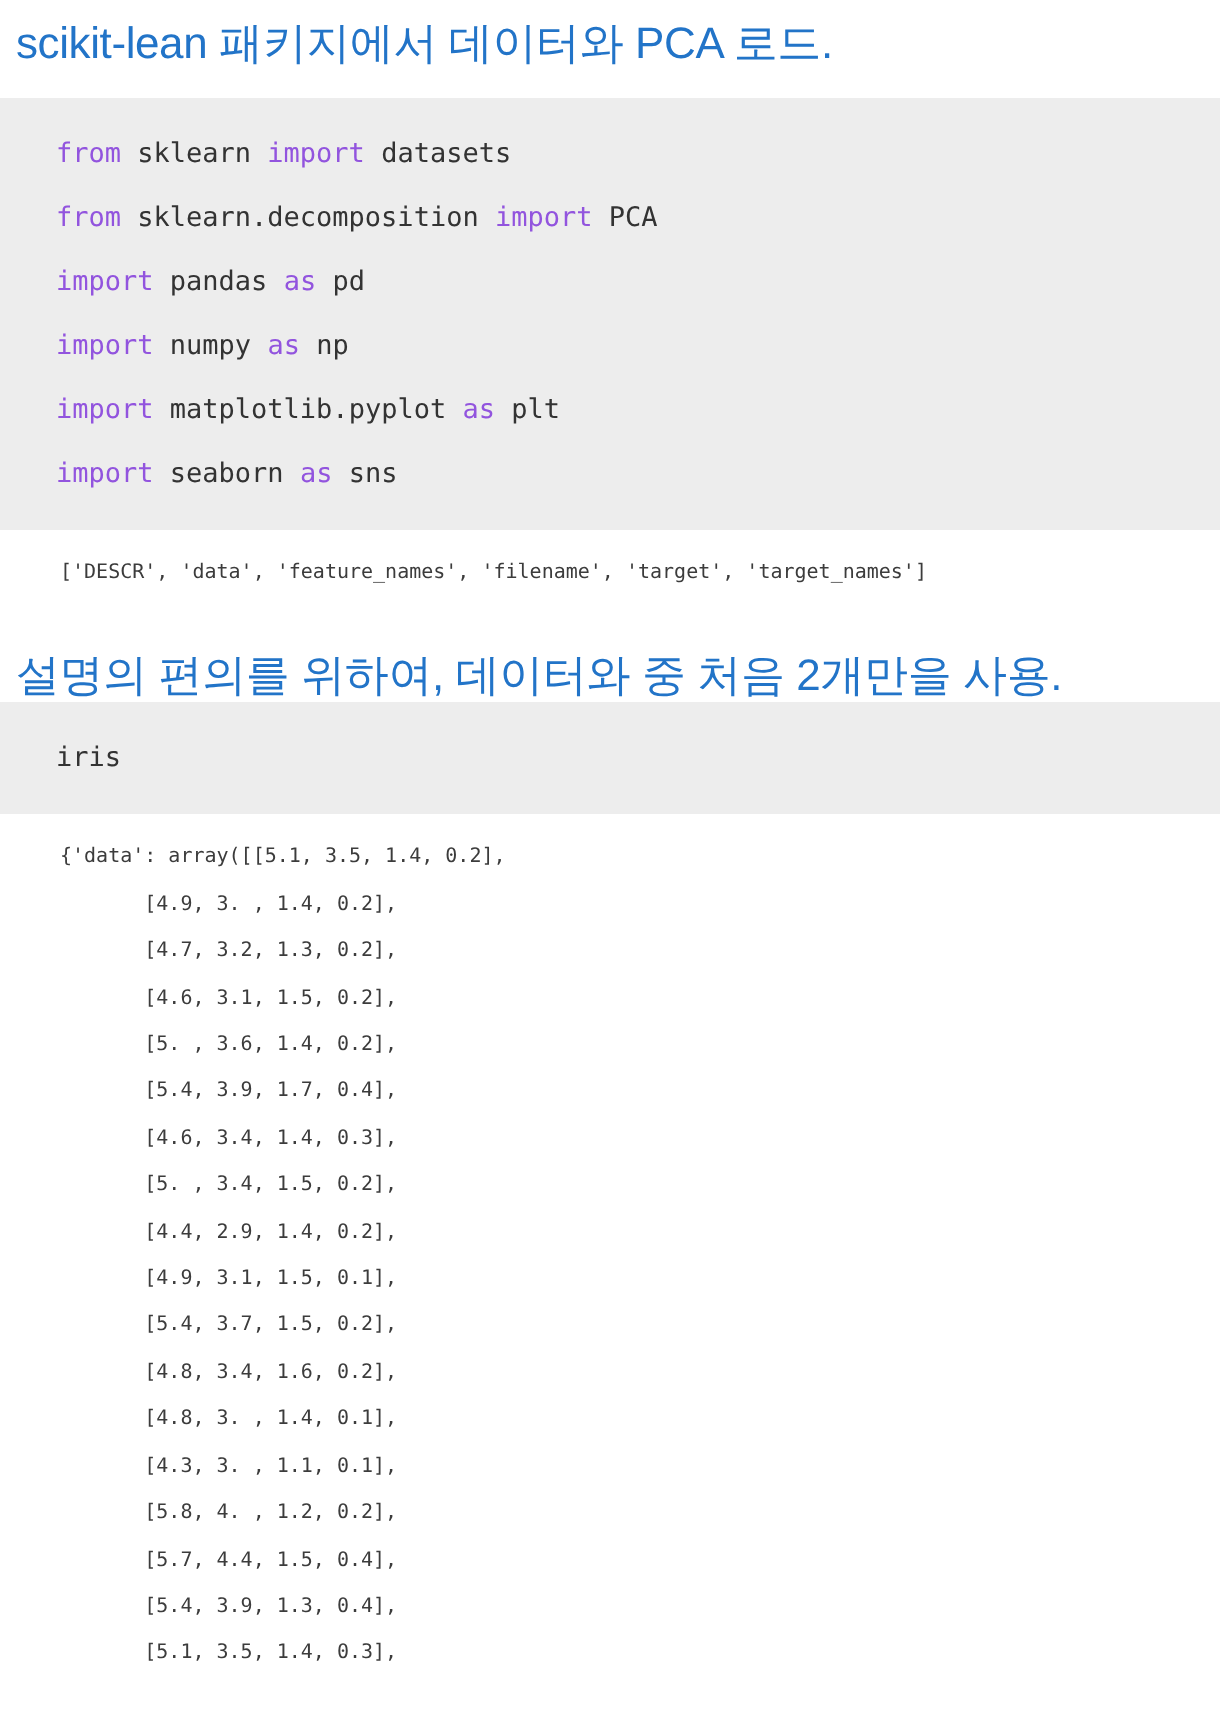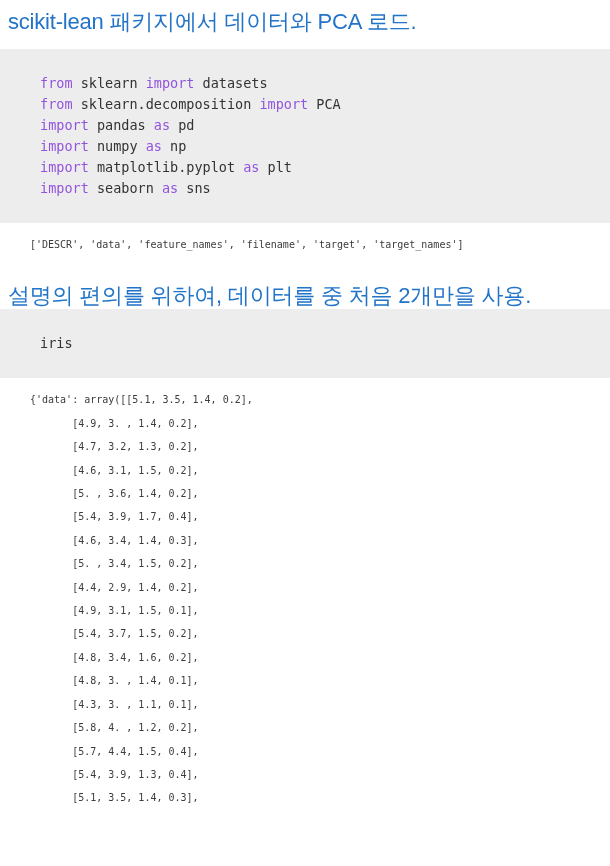--- a/index.html
+++ b/index.html
@@ -35,24 +35,24 @@
 
   
   .code-block {
     background: #ededed;
     width: 610px;
     box-sizing: border-box;
     padding: 12px 0 12px 28px;
     margin: 0;
   }
   .code-block pre {
-    margin: 12px;
+    margin: 0;
     font-family: "DejaVu Sans Mono", "Liberation Mono", monospace;
     font-size: 13.5px;
-    line-height: 21px;
+    line-height: 32px;
     color: #333333;
     white-space: pre;
   }
   .kw  { color: #9254de; }   
   .fn  { color: #e8366f; }   
 
   
   .output {
     background: #ffffff;
     width: 610px;
@@ -83,21 +83,21 @@
 <span class="kw">import</span> matplotlib.pyplot <span class="kw">as</span> plt
 <span class="kw">import</span> seaborn <span class="kw">as</span> sns</pre>
   </div>
 
 
 
   <div class="output">
     <pre>['DESCR', 'data', 'feature_names', 'filename', 'target', 'target_names']</pre>
   </div>
 
-  <div class="heading h-3">설명의 편의를 위하여, 데이터를 중 처음 2개만을 사용.</div>
+  <div class="heading h-3">설명의 편의를 위하여, 데이터와 중 처음 2개만을 사용.</div>
 
   <div class="code-block">
     <pre>iris</pre>
   </div>
 
   <div class="output">
     <pre>{'data': array([[5.1, 3.5, 1.4, 0.2],
        [4.9, 3. , 1.4, 0.2],
        [4.7, 3.2, 1.3, 0.2],
        [4.6, 3.1, 1.5, 0.2],

